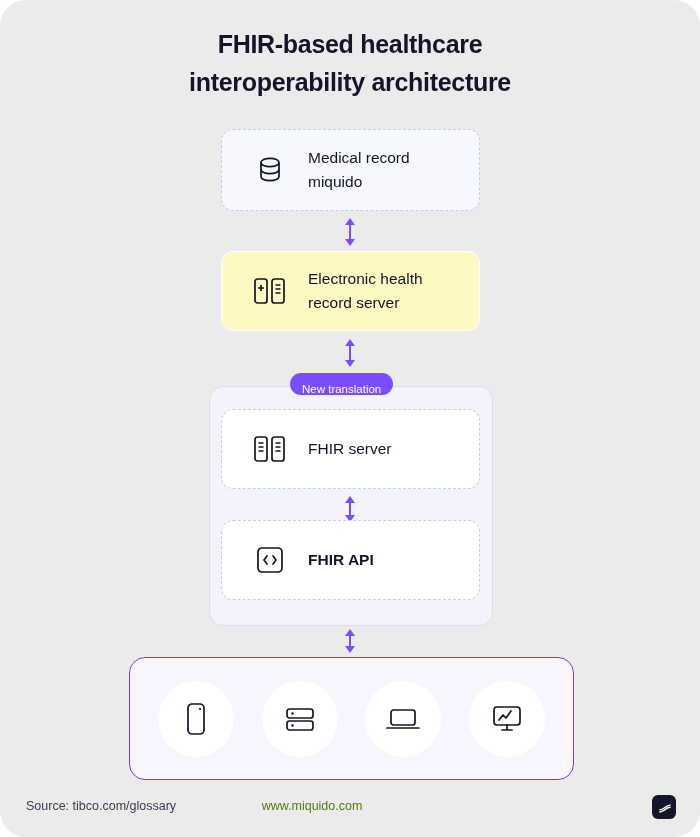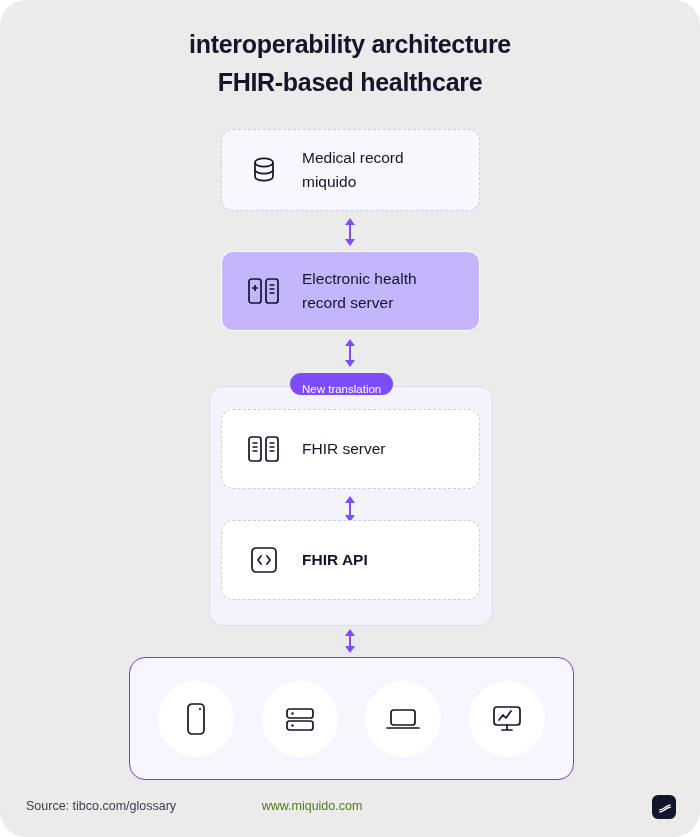--- a/index.html
+++ b/index.html
@@ -41,27 +41,28 @@
   }
 
   
   .node {
     position: absolute;
     background: #ffffff;
     border-radius: 12px;
     display: flex;
     align-items: center;
     box-sizing: border-box;
+    padding-left: 6px;
   }
   .node.dashed {
     background: #f7f8fd;
     border: 1.4px dashed #c7cbe8;
   }
   .node.plain {
-    background: #c4b5fd;
+    background: #fef9c3;
     border: 1px solid #ffffff;
   }
   .node.inner-dashed {
     background: #ffffff;
     border: 1.4px dashed #c7cbe8;
     align-items: center;
   }
   .node .icon {
     width: 56px;
     min-width: 56px;
@@ -182,22 +183,22 @@
     justify-content: center;
   }
   svg { display: block; }
 </style>
 </head>
 <body>
 
 <div class="canvas">
 
   <div class="title">
+    <span class="line">FHIR-based healthcare</span>
     <span class="line">interoperability architecture</span>
-    <span class="line">FHIR-based healthcare</span>
   </div>
 
   <div class="node dashed" id="node-db">
     <span class="icon">
       <svg width="28" height="30" viewBox="0 0 28 30" fill="none" stroke="#14142b" stroke-width="1.7">
         <ellipse cx="14" cy="7.5" rx="9" ry="4.2"></ellipse>
         <path d="M5 7.5v14c0 2.3 4 4.2 9 4.2s9-1.9 9-4.2v-14"></path>
         <path d="M5 14.5c0 2.3 4 4.2 9 4.2s9-1.9 9-4.2"></path>
       </svg>
     </span>

